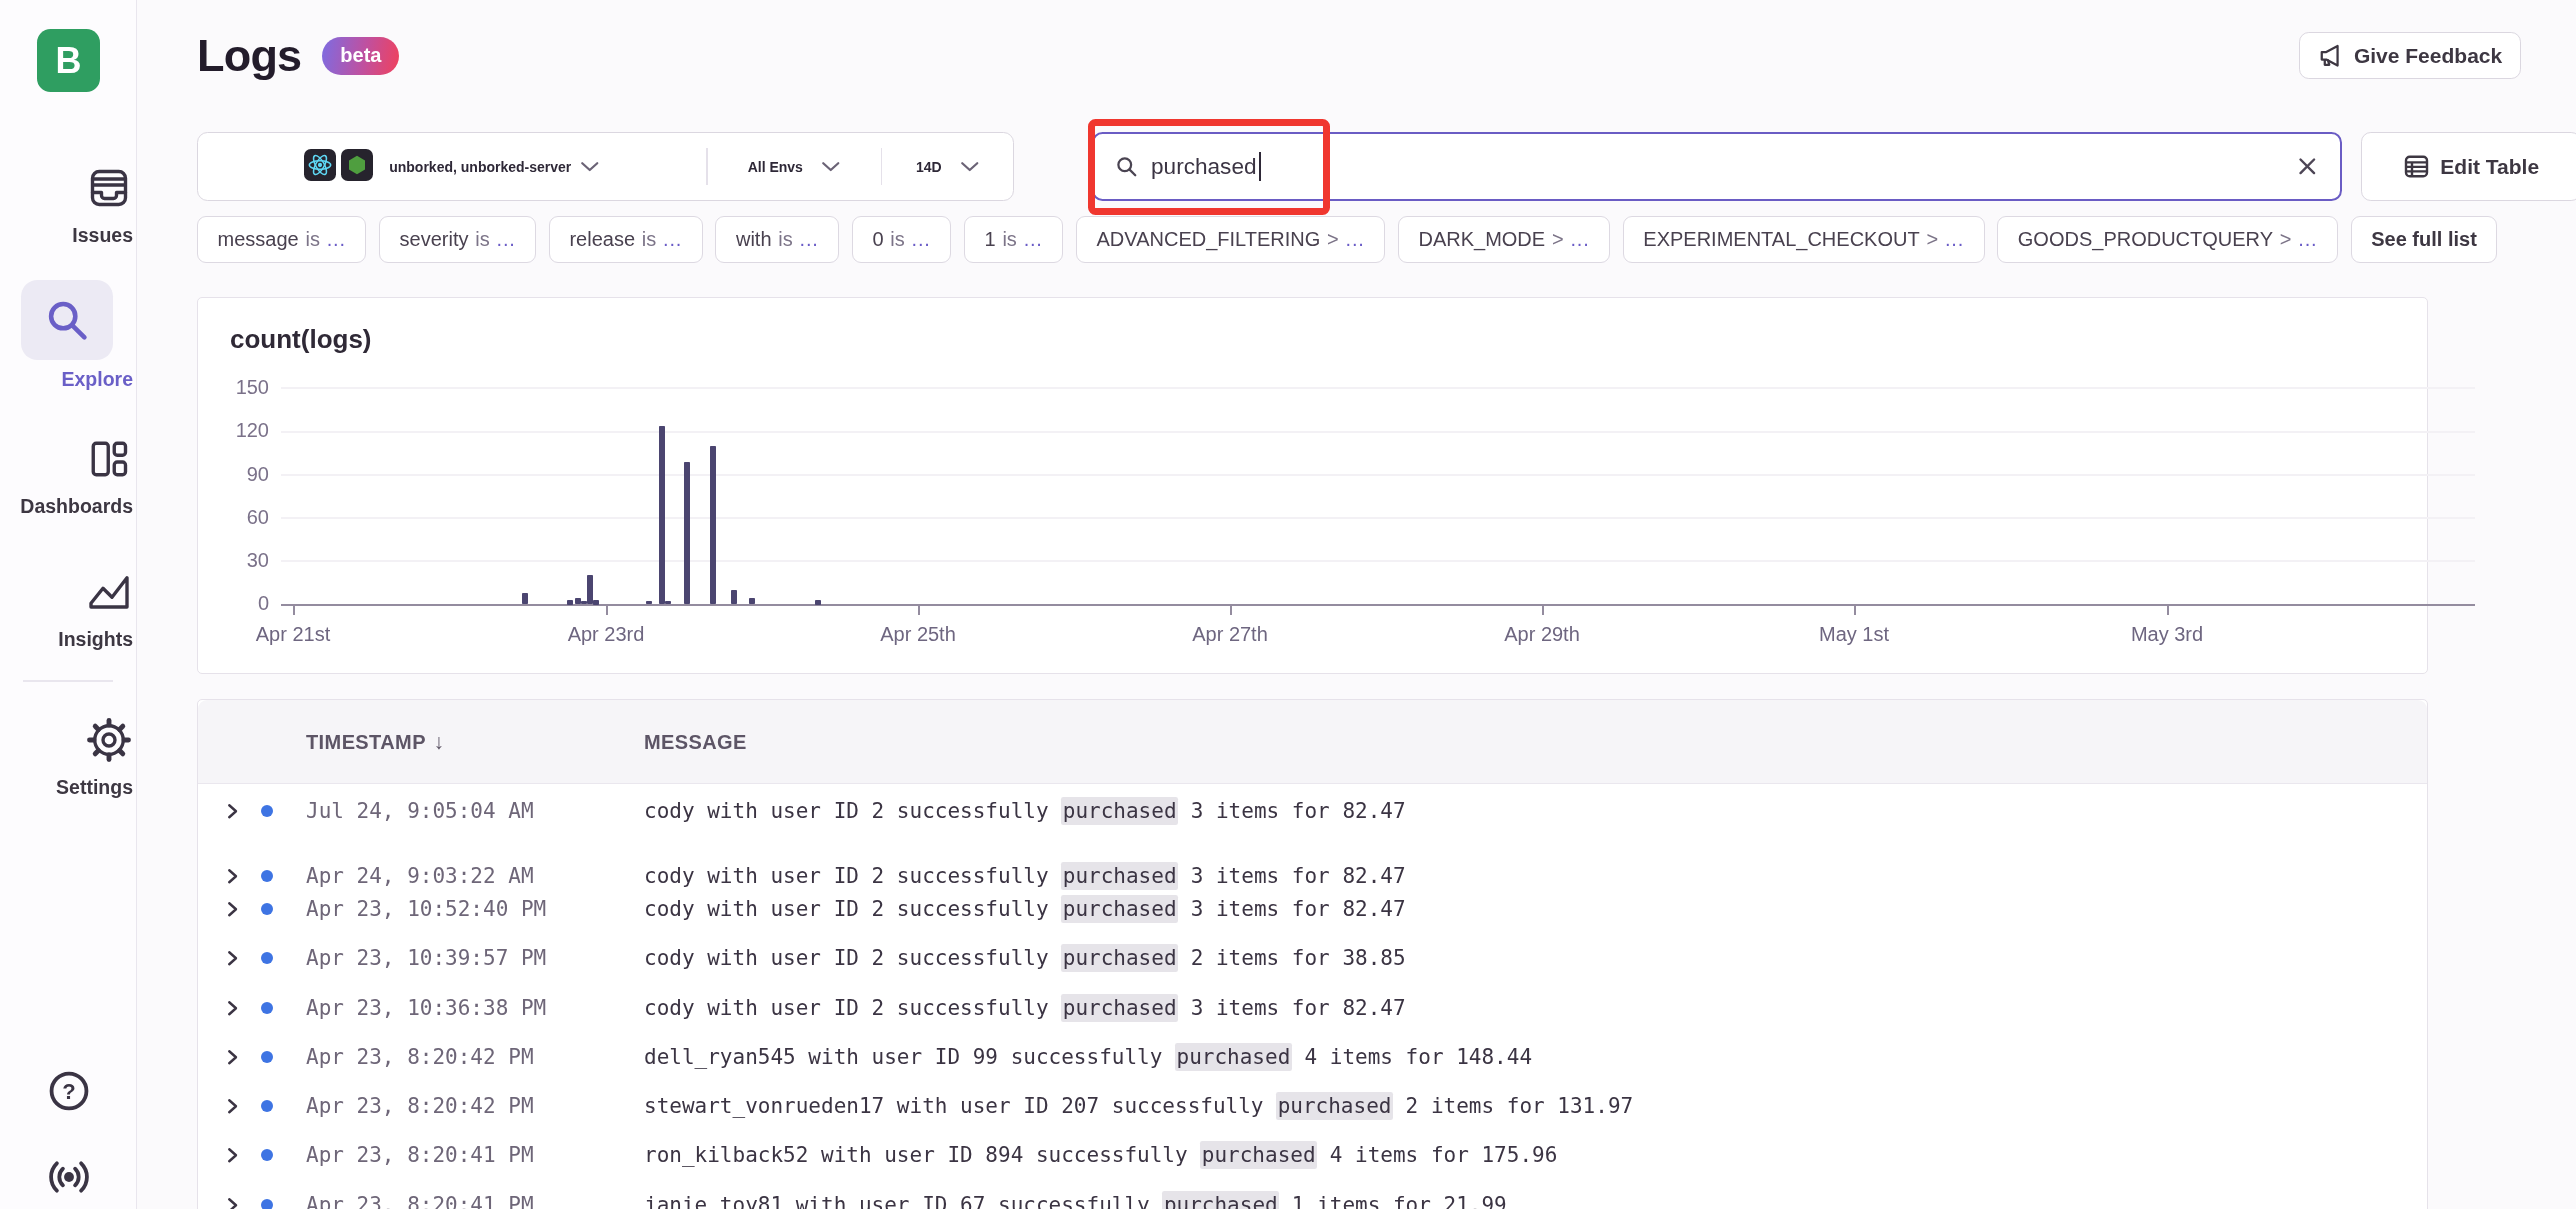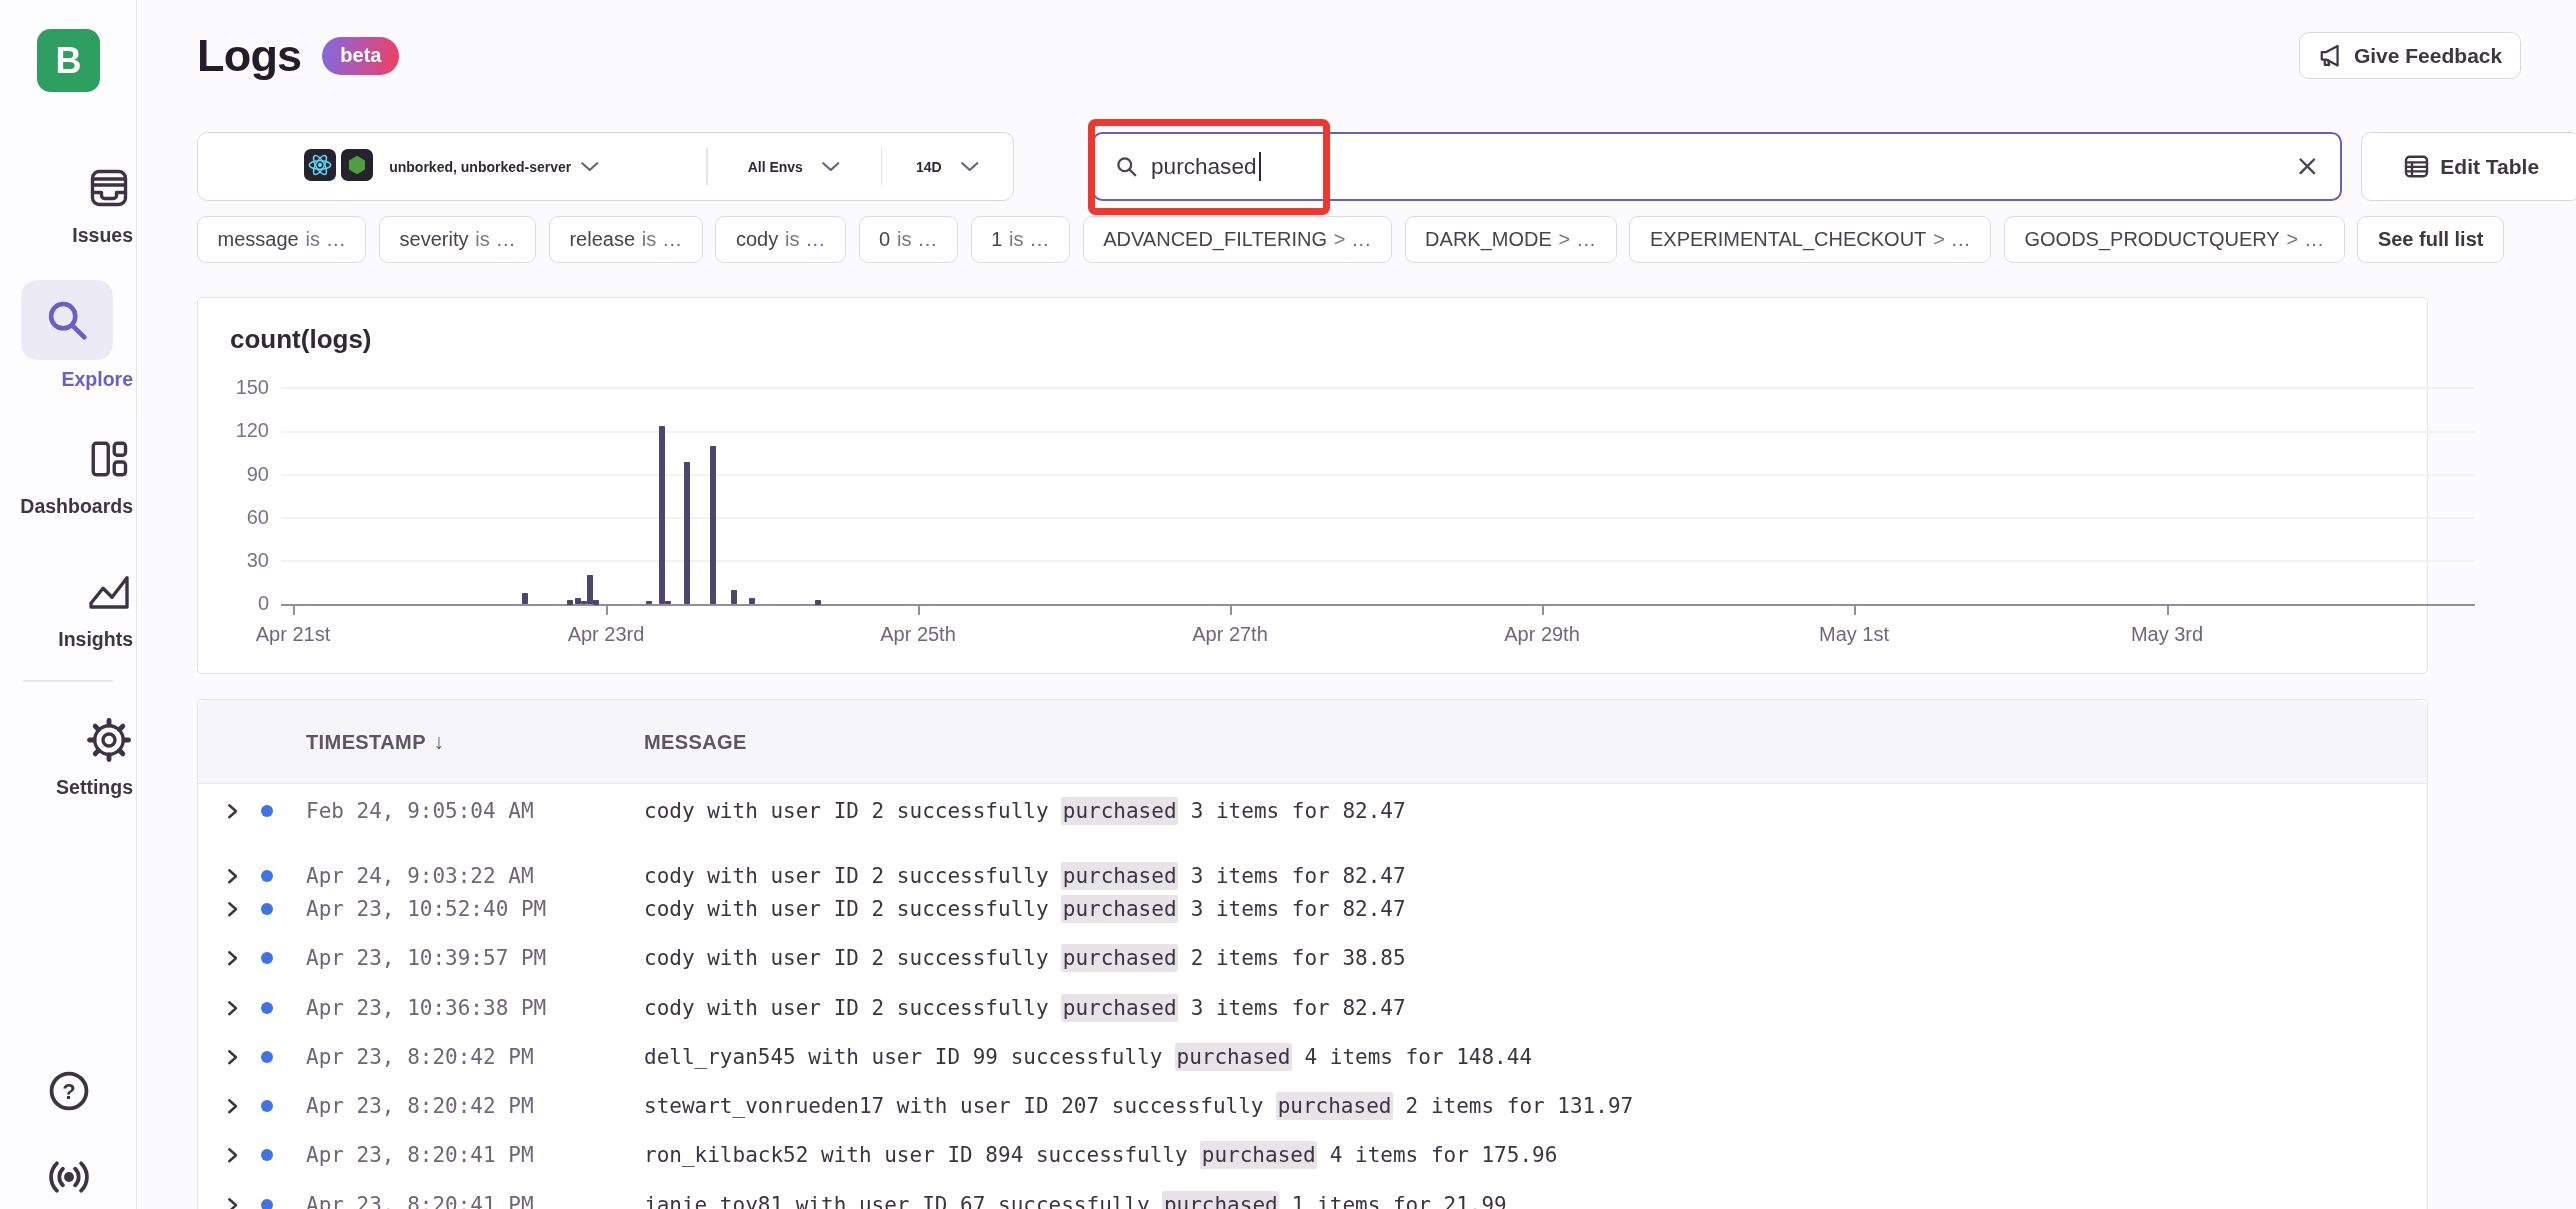--- a/index.html
+++ b/index.html
@@ -289,21 +289,21 @@
           <span class="k">severity</span>
           <span class="op">is</span>
           <span class="dots">...</span>
         </div>
         <div class="chip">
           <span class="k">release</span>
           <span class="op">is</span>
           <span class="dots">...</span>
         </div>
         <div class="chip">
-          <span class="k">cody</span>
+          <span class="k">with</span>
           <span class="op">is</span>
           <span class="dots">...</span>
         </div>
         <div class="chip">
           <span class="k">0</span>
           <span class="op">is</span>
           <span class="dots">...</span>
         </div>
         <div class="chip">
           <span class="k">1</span>
@@ -390,21 +390,21 @@
         </div>
       </div>
       <div id="table-rows">
           <div class="log-row" style="top: 86px;">
             <span class="row-chevron">
               <svg width="12" height="16.5" viewBox="0 0 16 22" fill="none" stroke="#3b3443" stroke-width="3.2" stroke-linecap="round" stroke-linejoin="round">
                 <polyline points="3,3 12,11 3,19"></polyline>
               </svg>
             </span>
             <span class="sev-dot"></span>
-            <span class="mono ts">Feb 24, 9:05:04 AM</span>
+            <span class="mono ts">Jul 24, 9:05:04 AM</span>
             <span class="mono msg"><span>cody with user ID 2 successfully </span><span class="hl">purchased</span><span> 3 items for 82.47</span></span>
           </div>
           <div class="log-row" style="top: 151px;">
             <span class="row-chevron">
               <svg width="12" height="16.5" viewBox="0 0 16 22" fill="none" stroke="#3b3443" stroke-width="3.2" stroke-linecap="round" stroke-linejoin="round">
                 <polyline points="3,3 12,11 3,19"></polyline>
               </svg>
             </span>
             <span class="sev-dot"></span>
             <span class="mono ts">Apr 24, 9:03:22 AM</span>

